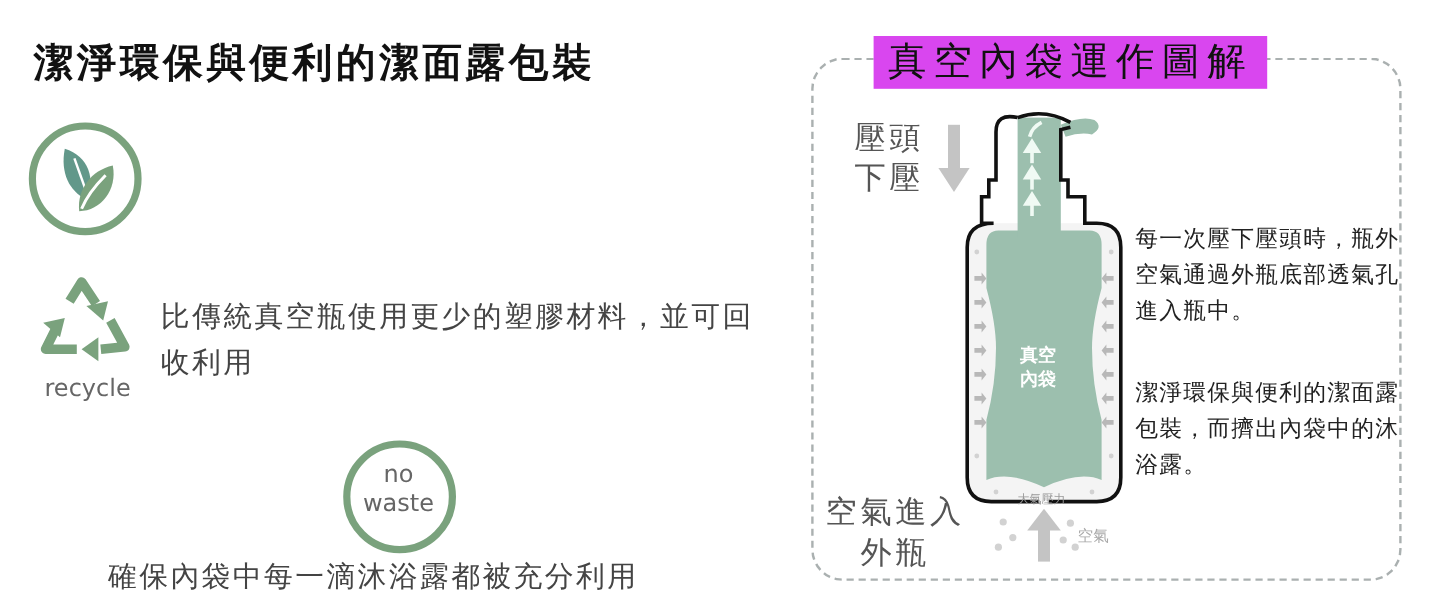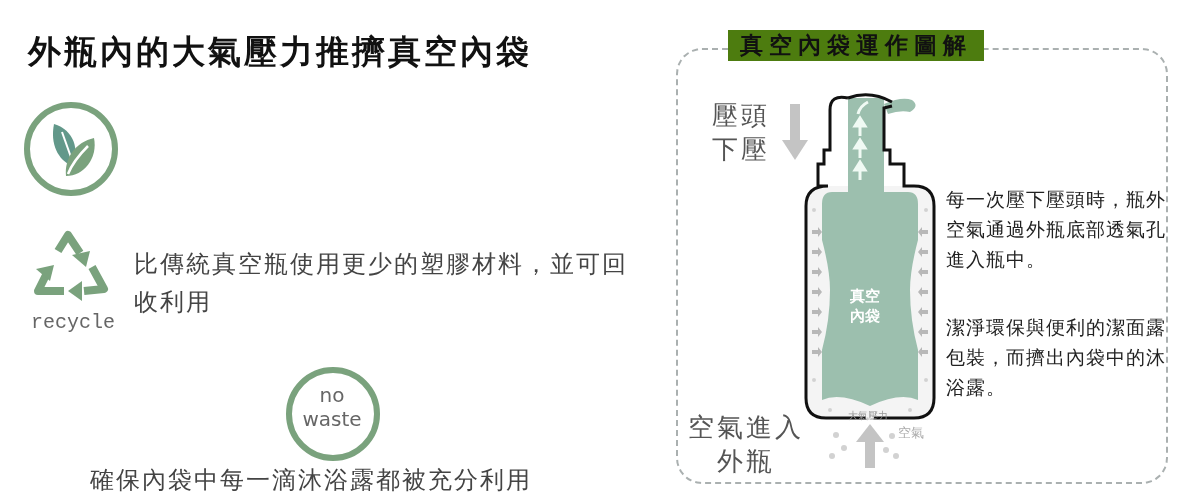--- a/index.html
+++ b/index.html
@@ -6,44 +6,44 @@
   body{width:1200px;height:500px;position:relative;overflow:hidden;font-family:"DejaVu Sans",sans-serif;color:#333;}
   .title-left{position:absolute;left:28px;top:30px;font-size:33px;font-weight:bold;letter-spacing:3px;color:#111;white-space:nowrap;}
   .feature{position:absolute;left:22px;width:620px;display:flex;align-items:center;}
   .feature .icon{width:96px;height:96px;flex:0 0 96px;position:relative;}
   .feature .text{margin-left:16px;font-size:24px;line-height:38px;letter-spacing:2px;color:#444;width:500px;}
   .f1{top:100px;} .f2{top:225px;} .f3{top:365px;flex-direction:column;}
   .ring{position:absolute;left:2px;top:2px;width:82px;height:82px;border:6px solid #7aa27d;border-radius:50%;}
   .nowaste-text{position:absolute;left:0;top:18px;width:96px;text-align:center;font-size:20px;line-height:24px;color:#666;}
   .recycle-label{position:absolute;left:6px;top:86px;width:90px;text-align:center;font-size:20px;color:#666;}
   .panel{position:absolute;left:676px;top:48px;width:492px;height:436px;border:2px dashed #aab0b0;border-radius:26px;box-sizing:border-box;}
-  .title-right{position:absolute;left:728px;top:30px;padding:0 12px;background:#4d7c0f;font-size:23px;font-weight:bold;letter-spacing:6px;color:#111;white-space:nowrap;}
+  .title-right{position:absolute;left:728px;top:30px;padding:0 12px;background:#d946ef;font-size:32px;font-weight:normal;letter-spacing:6px;color:#111;white-space:nowrap;}
   .lbl{position:absolute;font-size:26px;line-height:34px;color:#555;letter-spacing:3px;text-align:center;}
   .desc{position:absolute;left:934px;font-size:19px;line-height:30px;color:#222;letter-spacing:1px;width:230px;padding-left:12px;}
   svg{position:absolute;}
 </style>
 </head>
 <body>
 
-<div class="title-left">外瓶內的大氣壓力推擠真空內袋</div>
+<div class="title-left">潔淨環保與便利的潔面露包裝</div>
 
 <div class="feature f1">
   <div class="icon">
     <div class="ring"></div>
     <svg width="96" height="96" viewBox="0 0 96 96" style="left:0;top:0;">
       <path d="M32 24 C52 30 58 50 50 66 C36 60 28 44 32 24 Z" fill="#62988a"></path>
       <path d="M40 32 L50 60" stroke="#fff" stroke-width="2" fill="none"></path>
       <path d="M72 38 C76 58 62 76 44 76 C42 58 54 42 72 38 Z" fill="#7aa27d"></path>
       <path d="M66 46 C56 56 50 64 46 74" stroke="#fff" stroke-width="2.5" fill="none"></path>
     </svg>
   </div>
 </div>
 
 <div class="feature f2">
-  <div class="icon" style="height:115px;font-family:Liberation Mono, monospace;">
+  <div class="icon" style="height:115px;">
     <svg width="96" height="84" viewBox="0 0 96 84" style="left:0;top:0;">
       <g fill="none" stroke="#7aa27d" stroke-width="8" stroke-linejoin="round">
         <path d="M36 26 L46 10 L58 28"></path>
         <path d="M70 42 L82 64 L62 66"></path>
         <path d="M42 66 L16 66 L26 46"></path>
       </g>
       <g fill="#7aa27d">
         <polygon points="50,30 68,26 64,42"></polygon>
         <polygon points="60,56 60,76 46,66"></polygon>
         <polygon points="14,44 32,40 28,56"></polygon>
@@ -133,21 +133,21 @@
 
   <rect x="95" y="358" width="10" height="30" fill="#c4c4c4"></rect>
   <polygon points="86,362 114,362 100,344" fill="#c4c4c4"></polygon>
 </svg>
 
 <div style="position:absolute;left:845px;top:270px;width:40px;text-align:center;font-size:15px;line-height:20px;font-weight:bold;color:#fff;margin-top:16px;">
   <div>真空</div>
   <div>內袋</div>
 </div>
 <div style="position:absolute;left:838px;top:409px;width:60px;text-align:center;font-size:10px;color:#999;">大氣壓力</div>
-<div style="position:absolute;left:898px;top:424px;font-size:13px;color:#aaa;">空氣</div>
+<div style="position:absolute;left:898px;top:438px;font-size:13px;color:#aaa;">空氣</div>
 
 <div class="lbl" style="left:688px;top:410px;">
   <div>空氣進入</div>
   <div>外瓶</div>
 </div>
 
 <div class="desc" style="top:184px;">每一次壓下壓頭時，瓶外空氣通過外瓶底部透氣孔進入瓶中。</div>
 <div class="desc" style="top:312px;">潔淨環保與便利的潔面露包裝，而擠出內袋中的沐浴露。</div>
 
 </body></html>

